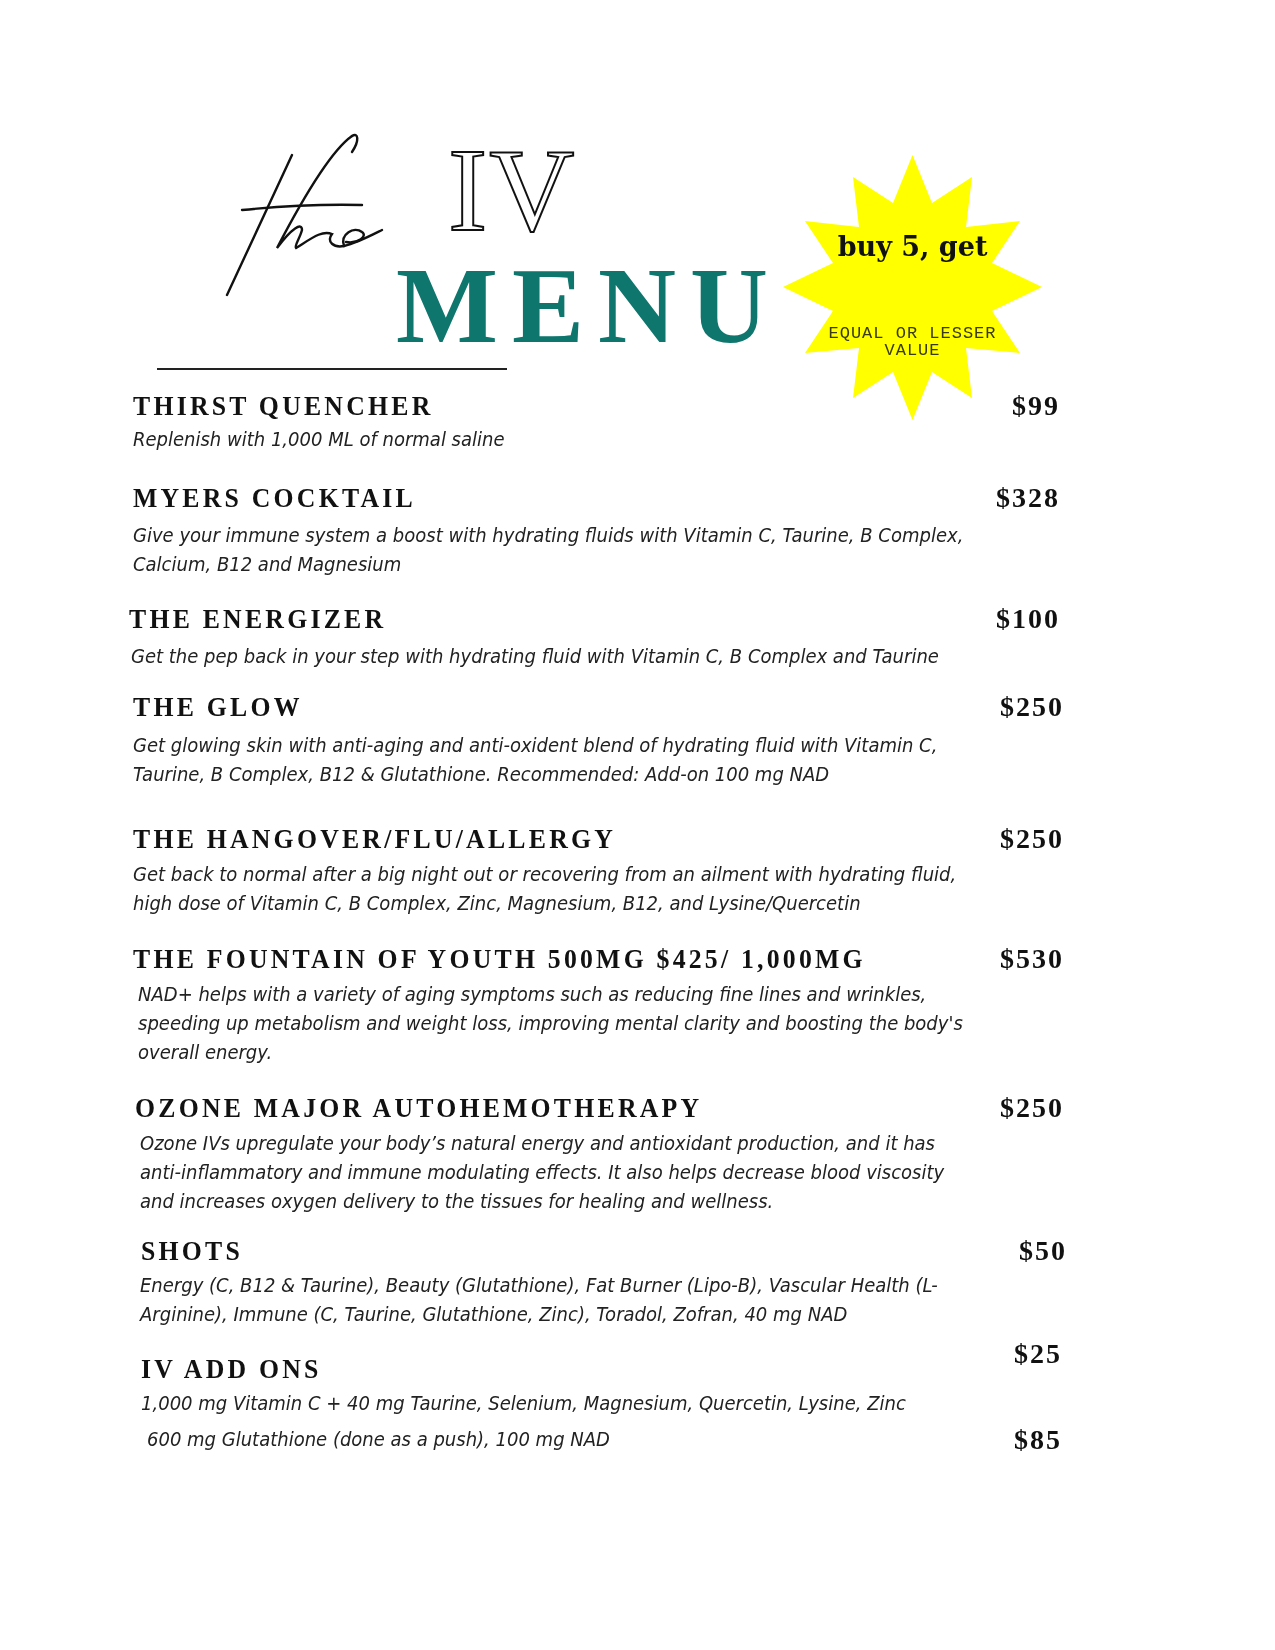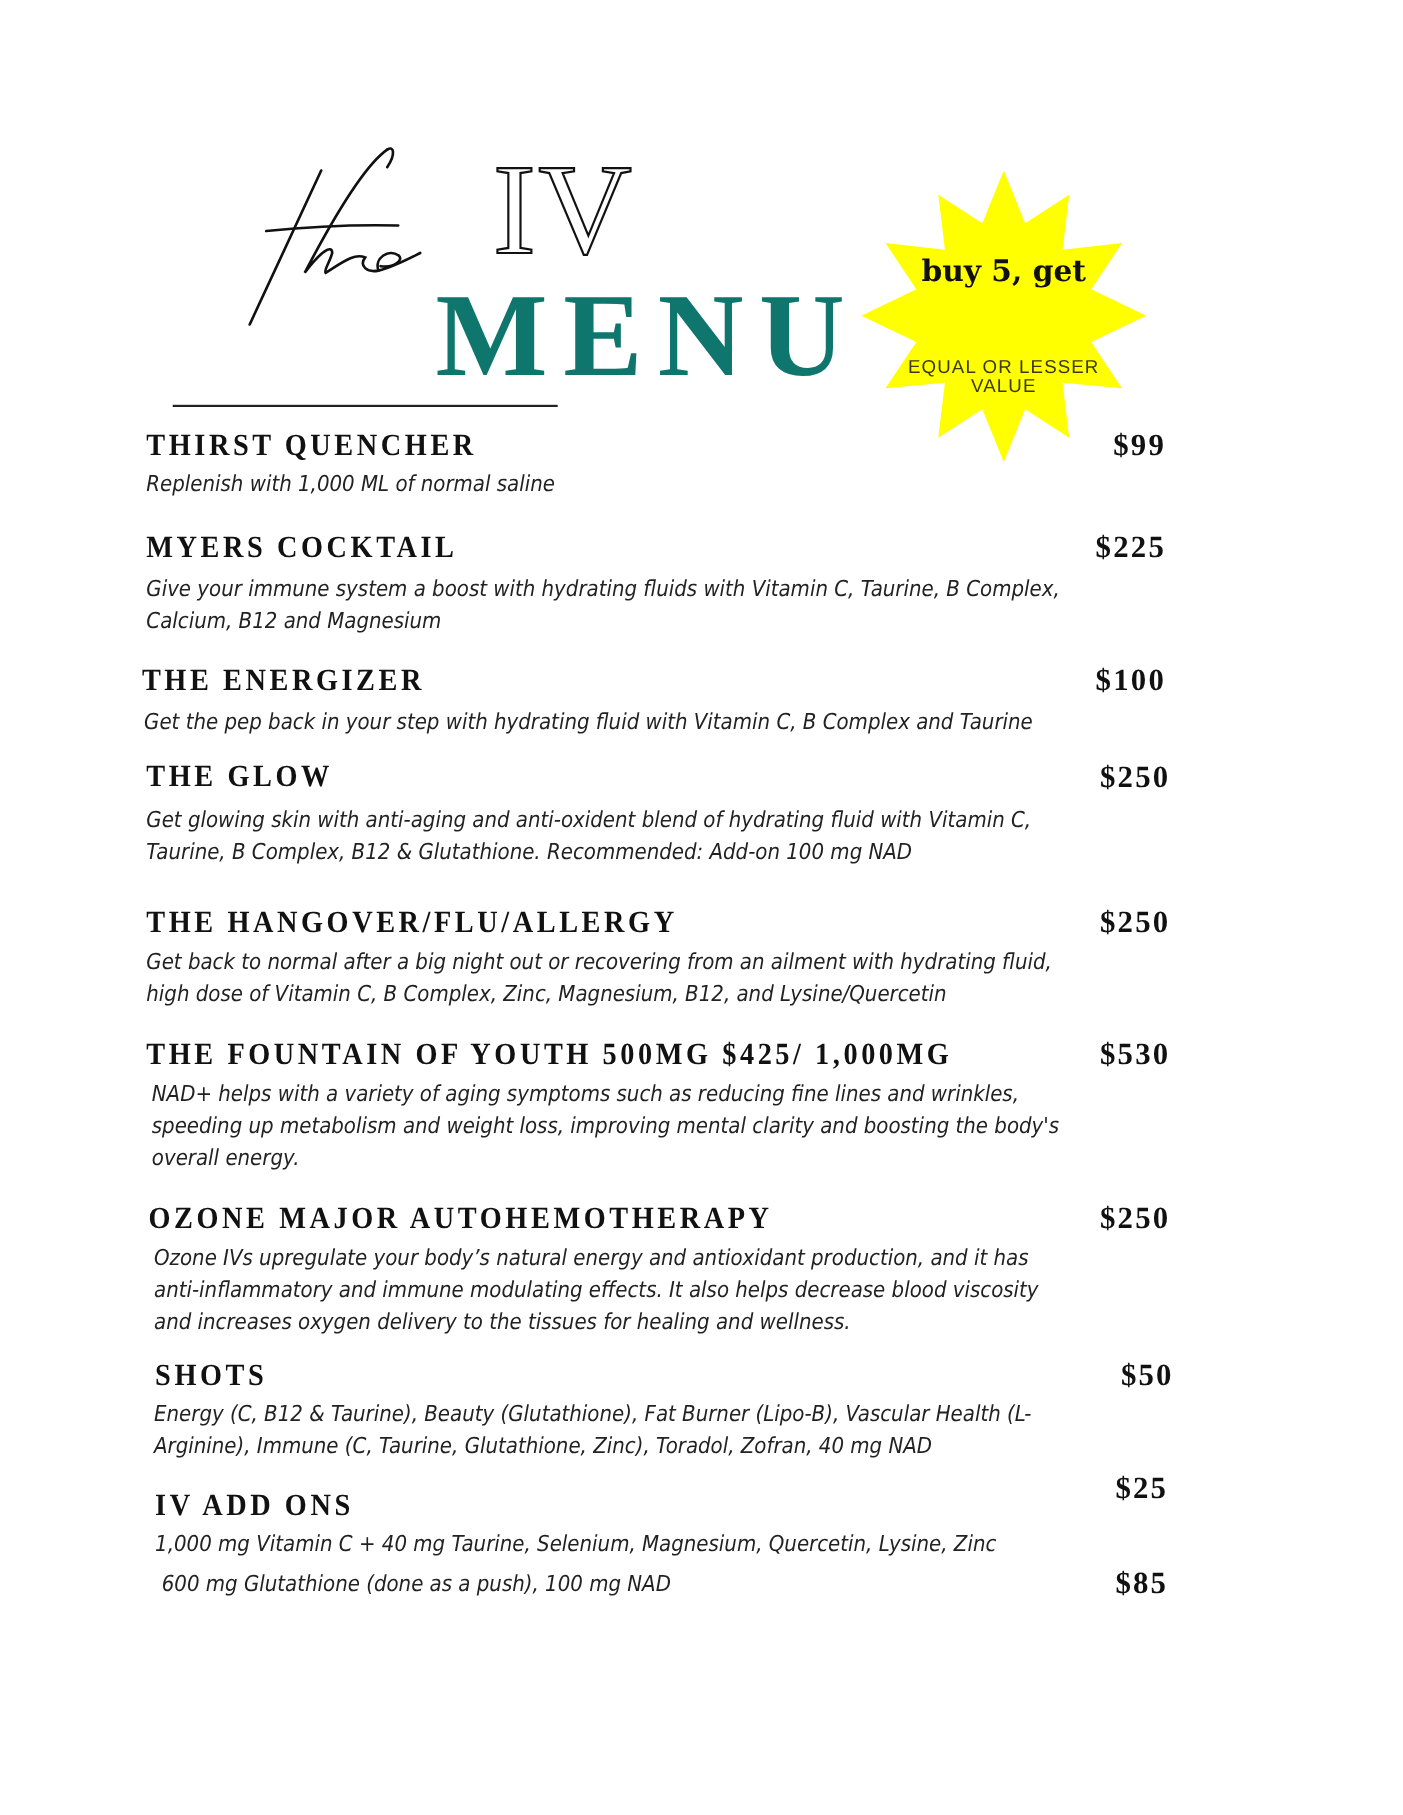--- a/index.html
+++ b/index.html
@@ -17,21 +17,21 @@
   .title-rule { left: 157px; top: 368px; width: 350px; height: 2px; background: #222; }
   .promo { left: 780px; top: 155px; width: 265px; height: 265px; }
   .promo svg { position: absolute; left: 0; top: 0; }
   .promo-main {
     position: absolute; left: 0; width: 100%; text-align: center;
     font-family: "DejaVu Serif", serif; font-weight: 700; color: #111;
     font-size: 27px; line-height: 44px;
   }
   .promo-sub {
     position: absolute; left: 0; width: 100%; text-align: center;
-    font-family: Liberation Sans, sans-serif; color: #3a3a10;
+    font-family: Liberation Mono, monospace; color: #3a3a10;
     font-size: 17px; line-height: 17px; letter-spacing: 1px;
   }
   .item-name {
     font-family: "Liberation Serif", serif; font-weight: 700; font-size: 28px;
     letter-spacing: 3.5px; color: #111; white-space: nowrap; line-height: 1;
     transform: scaleX(0.92); transform-origin: left center;
   }
   .item-price {
     font-family: "Liberation Serif", serif; font-weight: 700; font-size: 28px;
     letter-spacing: 2px; color: #111; white-space: nowrap; line-height: 1; text-align: right;
@@ -72,21 +72,21 @@
   <div class="promo-sub" style="top:187px">VALUE</div>
 </div>
 
 <div>
 
   <div class="abs item-name" style="left:133px;top:392px">THIRST QUENCHER</div>
   <div class="abs item-price" style="right:215px;top:392px">$99</div>
   <div class="abs item-desc" style="left:133px;top:425px">Replenish with 1,000 ML of normal saline</div>
 
   <div class="abs item-name" style="left:133px;top:484px">MYERS COCKTAIL</div>
-  <div class="abs item-price" style="right:215px;top:484px">$225</div>
+  <div class="abs item-price" style="right:215px;top:484px">$328</div>
   <div class="abs item-desc" style="left:133px;top:521px">Give your immune system a boost with hydrating fluids with Vitamin C, Taurine, B Complex,</div>
   <div class="abs item-desc" style="left:133px;top:550px">Calcium, B12 and Magnesium</div>
 
   <div class="abs item-name" style="left:129px;top:605px">THE ENERGIZER</div>
   <div class="abs item-price" style="right:215px;top:605px">$100</div>
   <div class="abs item-desc" style="left:131px;top:642px">Get the pep back in your step with hydrating fluid with Vitamin C, B Complex and Taurine</div>
 
   <div class="abs item-name" style="left:133px;top:693px">THE GLOW</div>
   <div class="abs item-price" style="right:211px;top:693px">$250</div>
   <div class="abs item-desc" style="left:133px;top:731px">Get glowing skin with anti-aging and anti-oxident blend of hydrating fluid with Vitamin C,</div>

